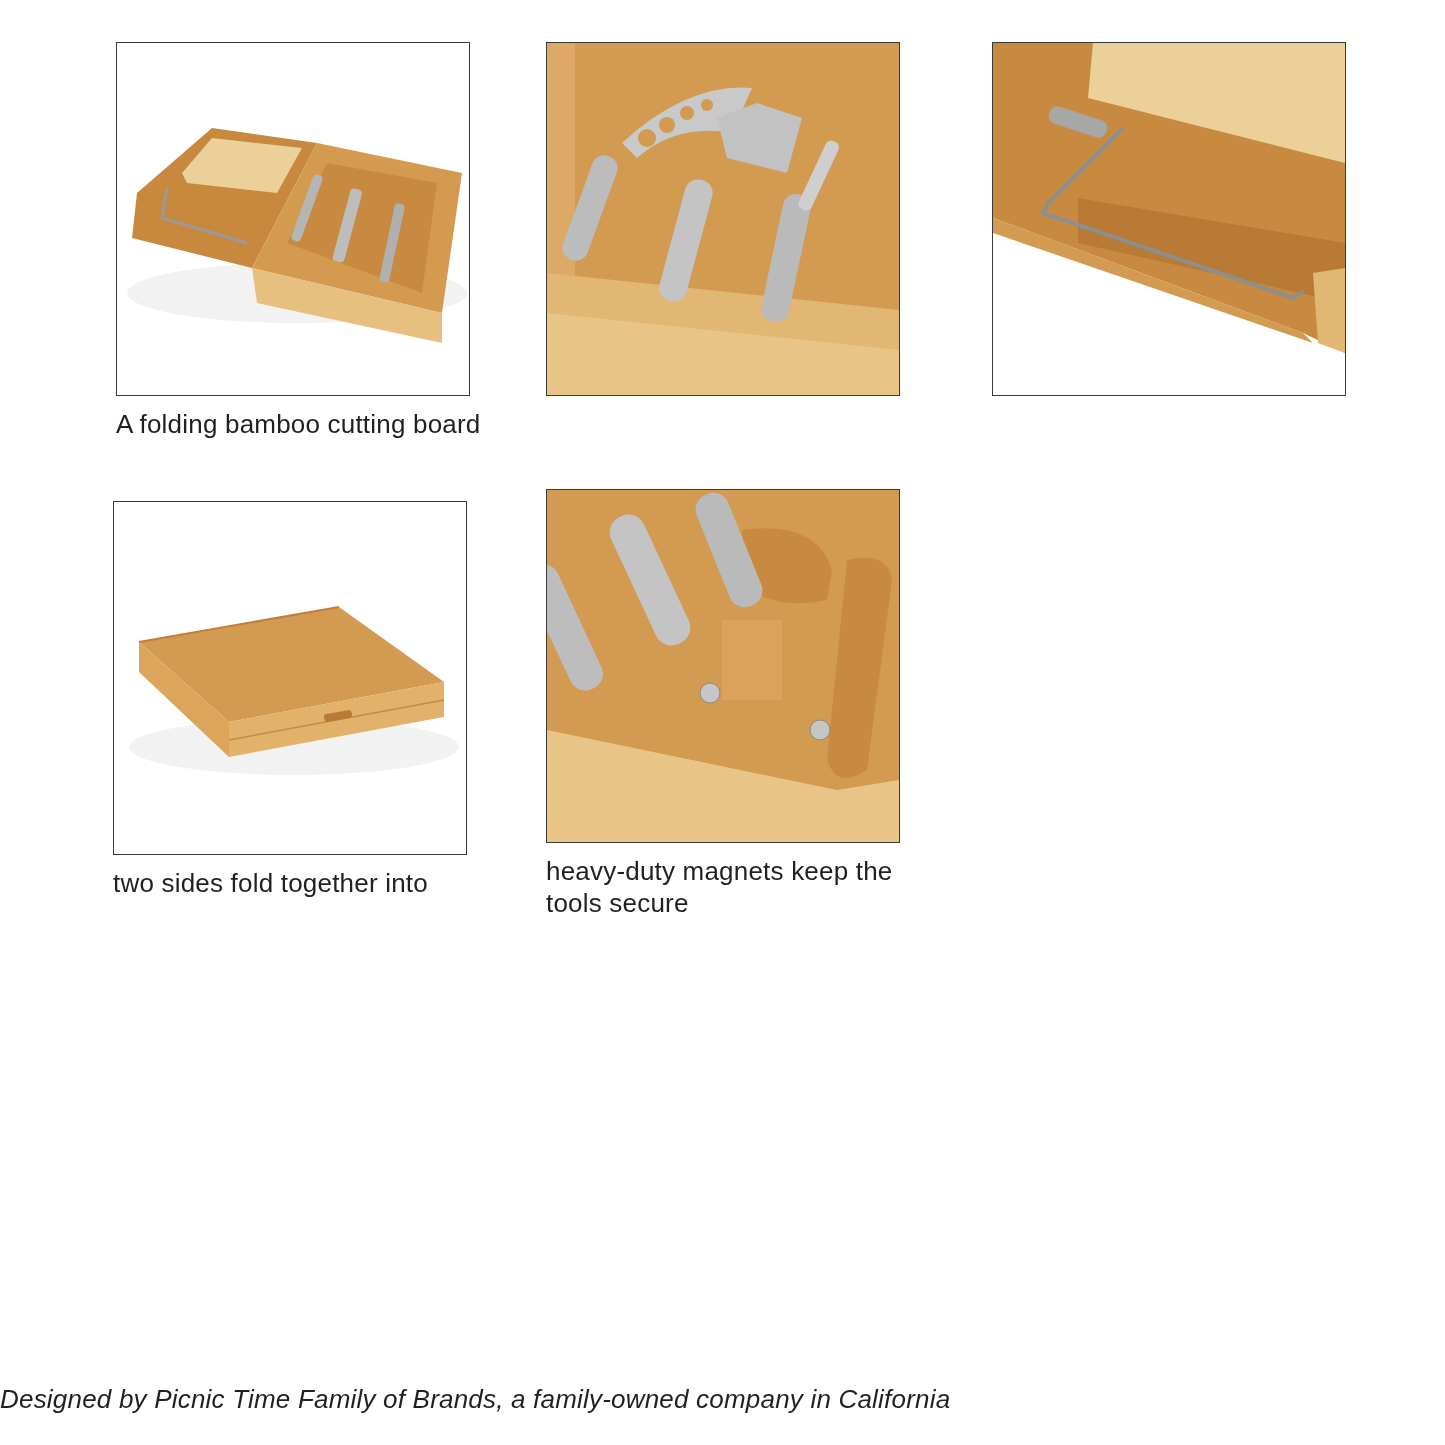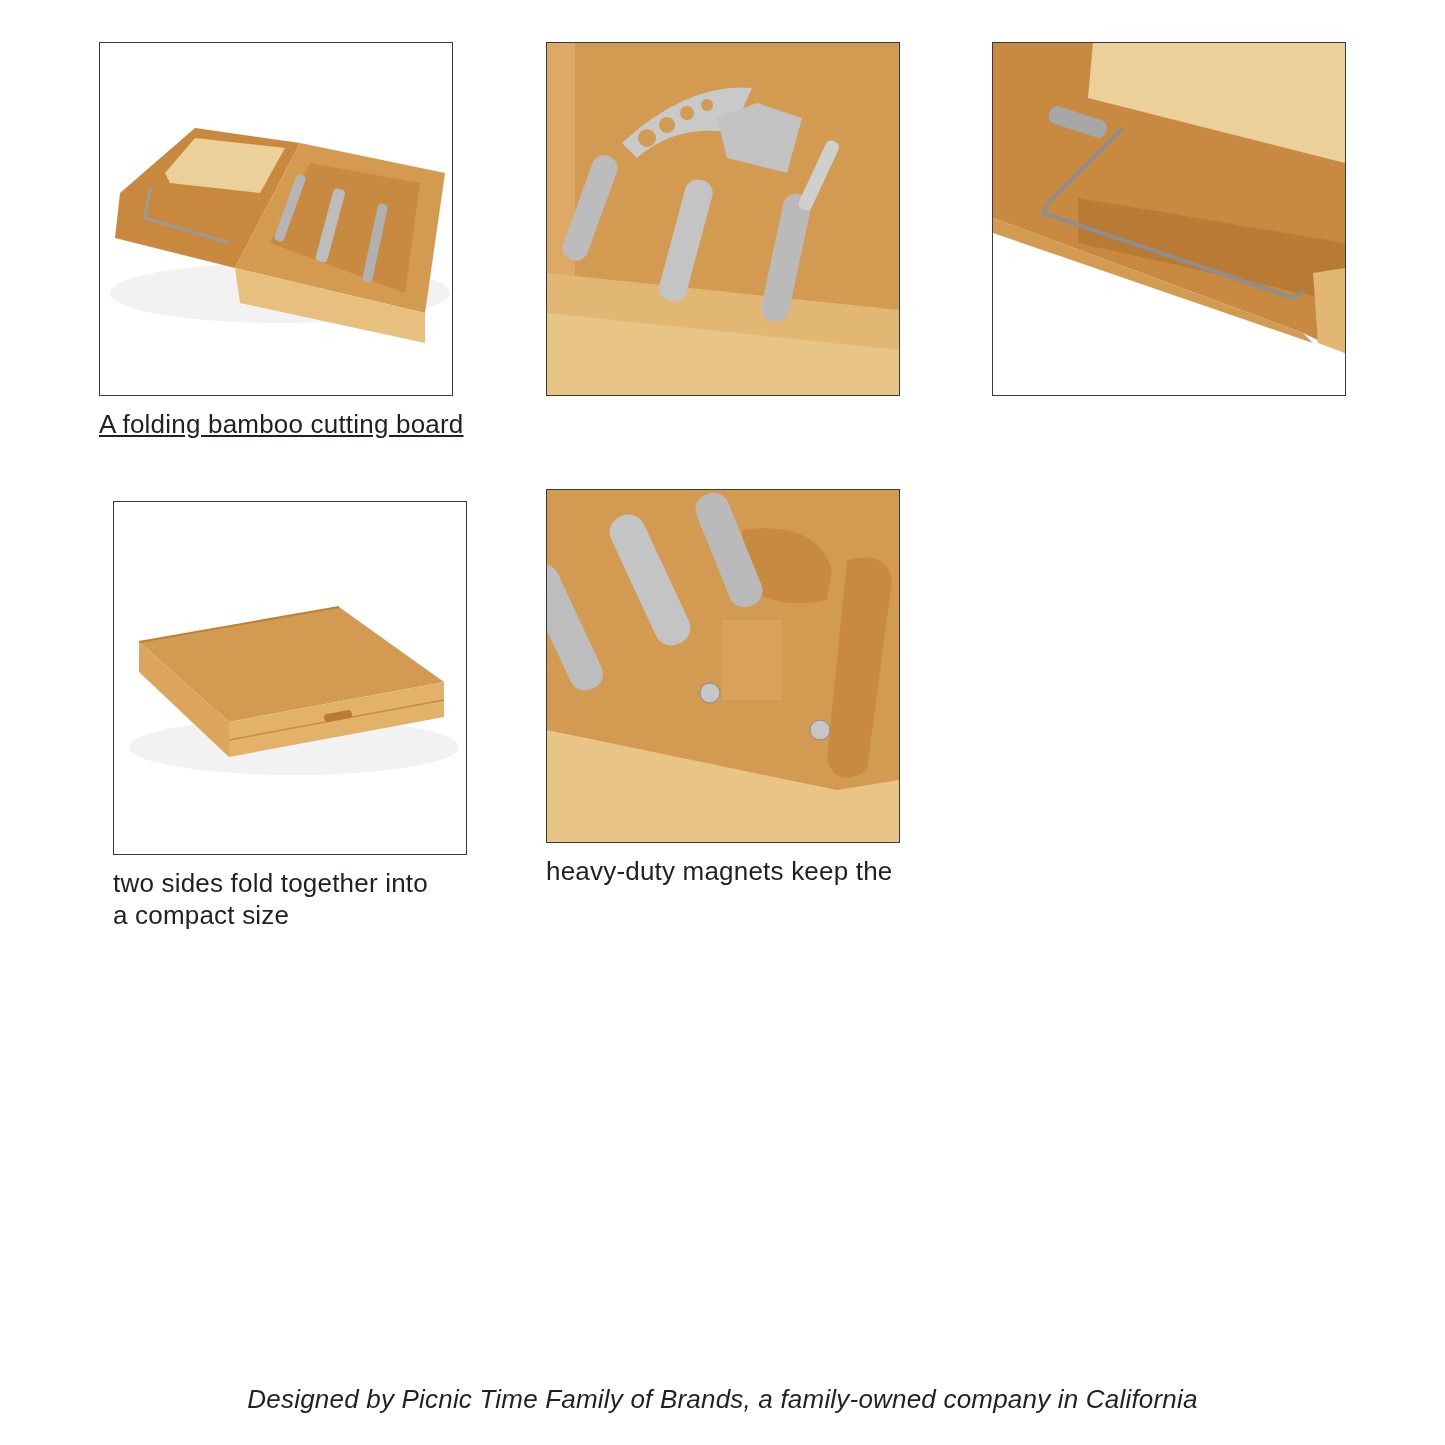--- a/index.html
+++ b/index.html
@@ -3,27 +3,27 @@
   <meta charset="utf-8">
   <style>
     html, body { margin: 0; padding: 0; background: #ffffff; }
     body { width: 1445px; height: 1445px; position: relative; overflow: hidden;
            font-family: "Liberation Sans", "DejaVu Sans", sans-serif; color: #231f20; }
     .tile { position: absolute; width: 354px; }
     .frame { width: 352px; height: 352px; border: 1px solid #3a3a3a; background: #fff; position: relative; overflow: hidden; }
     .frame svg { display: block; width: 100%; height: 100%; }
     .caption { margin-top: 12px; font-size: 26px; line-height: 32px; letter-spacing: 0.2px; font-weight: normal; }
     .caption span { display: block; white-space: nowrap; }
-    .footer { position: absolute; left: 0; width: 1445px; top: 1384px; text-align: center;
+    .footer { position: absolute; left: 0; width: 1445px; top: 1384px; text-align: left;
               font-size: 26px; font-style: italic; letter-spacing: 0.2px; color: #231f20; }
   </style>
 </head>
 <body>
 
-<div class="tile" style="left:99px; top:42px;text-decoration:underline;">
+<div class="tile" style="left:116px; top:42px;">
   <div class="frame">
     <svg viewBox="0 0 352 352">
       <ellipse cx="180" cy="250" rx="170" ry="30" fill="#f2f2f2"></ellipse>
       <polygon points="20,150 95,85 200,100 135,225 15,195" fill="#c8893e"></polygon>
       <polygon points="65,130 95,95 185,105 160,150 70,140" fill="#ecd09a"></polygon>
       <polygon points="135,225 200,100 345,130 325,270" fill="#d49a4f"></polygon>
       <polygon points="135,225 140,260 325,300 325,270" fill="#e7c07f"></polygon>
       <polygon points="170,200 210,120 320,140 305,250" fill="#c88a40"></polygon>
       <rect x="185" y="130" width="10" height="70" rx="4" fill="#b5b5b5" transform="rotate(20 190 165)"></rect>
       <rect x="225" y="145" width="12" height="75" rx="4" fill="#bdbdbd" transform="rotate(15 231 180)"></rect>
@@ -79,37 +79,37 @@
       <polygon points="25,140 225,105 330,180 115,220" fill="#d39a52"></polygon>
       <polygon points="25,140 115,220 115,255 25,170" fill="#dca55c"></polygon>
       <polygon points="115,220 330,180 330,215 115,255" fill="#e2b26b"></polygon>
       <line x1="25" y1="140" x2="225" y2="105" stroke="#c07f38" stroke-width="2"></line>
       <line x1="115" y1="238" x2="330" y2="198" stroke="#c48a46" stroke-width="1.5"></line>
       <rect x="210" y="210" width="28" height="8" rx="3" fill="#b97a35" transform="rotate(-10 224 214)"></rect>
     </svg>
   </div>
   <div class="caption">
     <span>two sides fold together into</span>
-    <span>a compact size</span>
   </div>
 </div>
 
 <div class="tile" style="left:546px; top:489px;">
   <div class="frame">
     <svg viewBox="0 0 352 352">
       <rect width="352" height="352" fill="#d39a52"></rect>
       <polygon points="0,240 290,300 352,290 352,352 0,352" fill="#e8c587"></polygon>
       <path d="M195 40 Q270 30 285 80 L280 110 Q240 120 200 100 Z" fill="#c88a40"></path>
       <path d="M300 70 Q340 60 345 90 L320 280 Q290 300 280 270 Z" fill="#c88a40"></path>
       <rect x="175" y="130" width="60" height="80" fill="#d9a35c"></rect>
       <circle cx="163" cy="203" r="10" fill="#c6c6c6" stroke="#8a8a8a" stroke-width="1"></circle>
       <circle cx="273" cy="240" r="10" fill="#c6c6c6" stroke="#8a8a8a" stroke-width="1"></circle>
       <rect x="0" y="70" width="34" height="135" rx="16" fill="#bdbdbd" transform="rotate(-25 17 137)"></rect>
       <rect x="85" y="20" width="36" height="140" rx="17" fill="#c4c4c4" transform="rotate(-25 103 90)"></rect>
       <rect x="165" y="0" width="34" height="120" rx="16" fill="#bababa" transform="rotate(-22 182 60)"></rect>
     </svg>
   </div>
   <div class="caption">
     <span>heavy-duty magnets keep the</span>
+    <span>tools secure</span>
   </div>
 </div>
 
 <div class="footer">Designed by Picnic Time Family of Brands, a family-owned company in California</div>
 
 </body></html>

